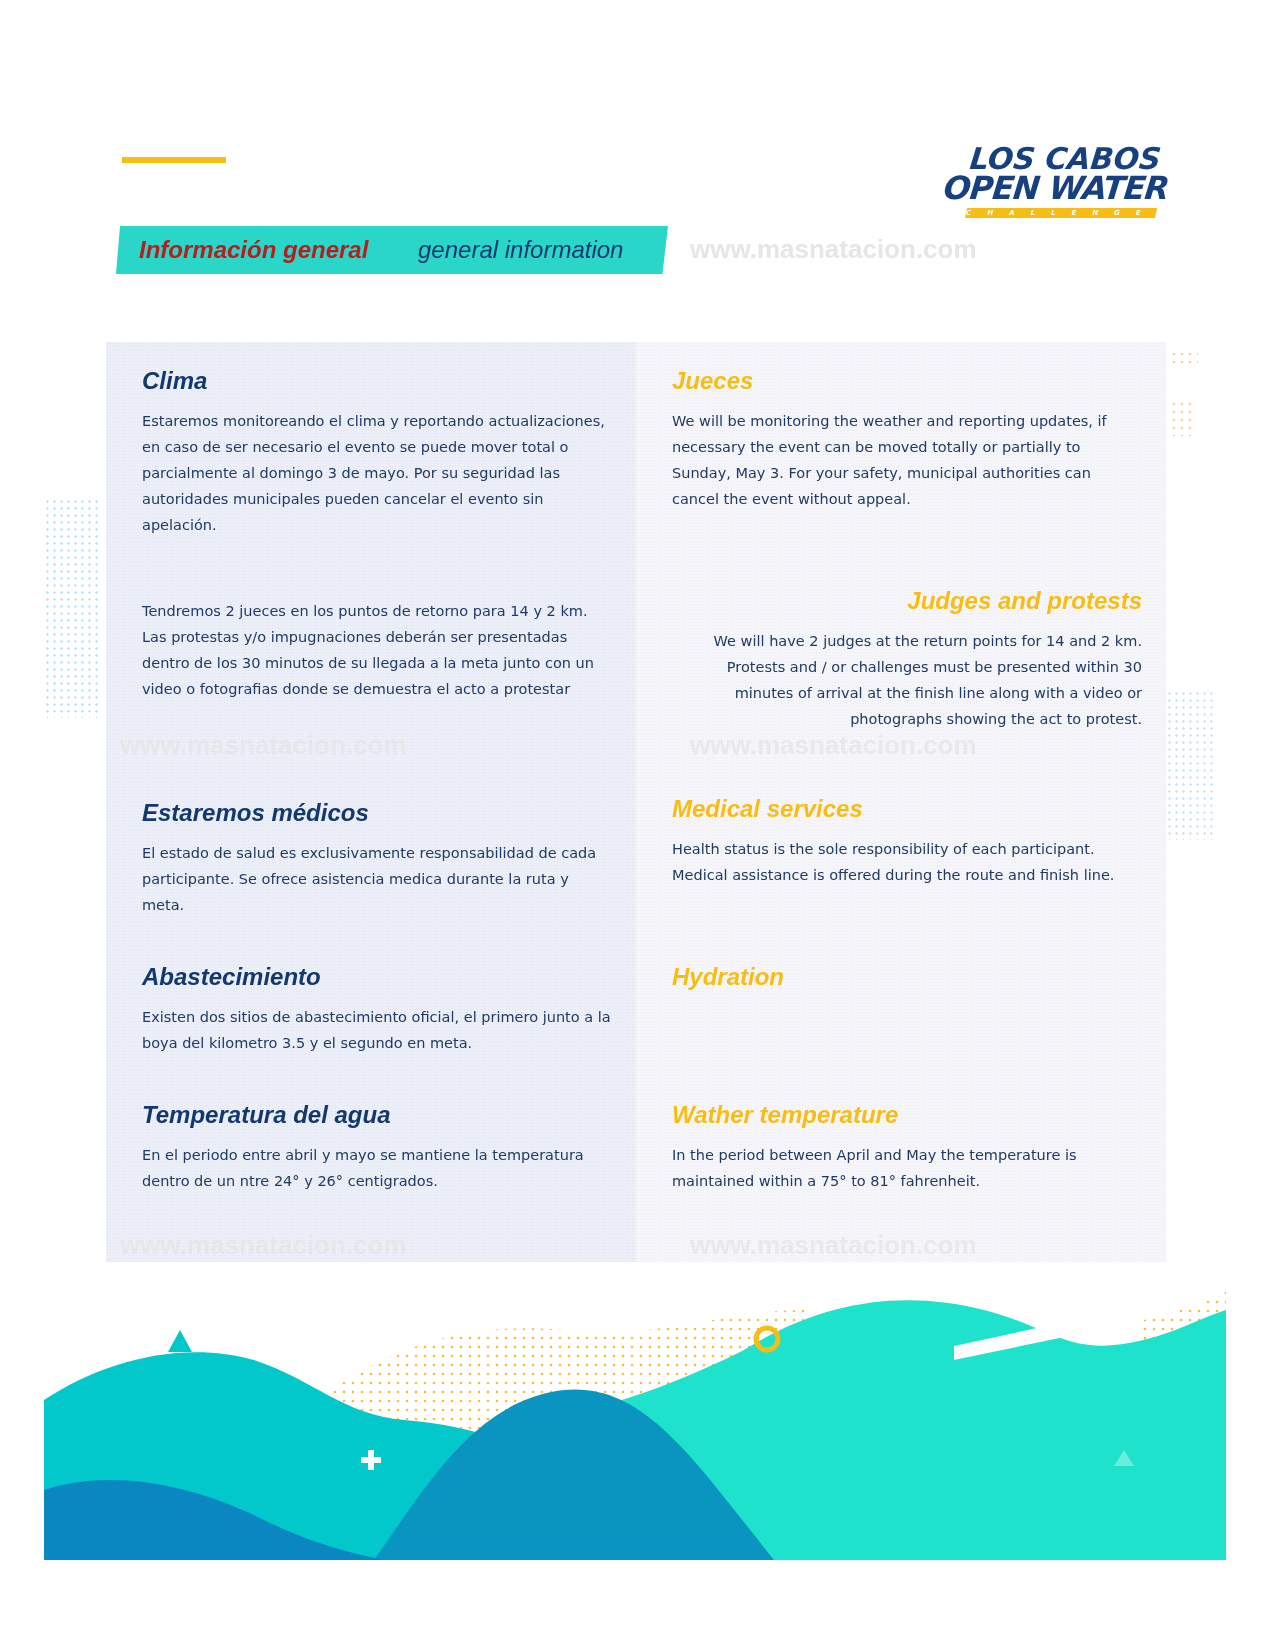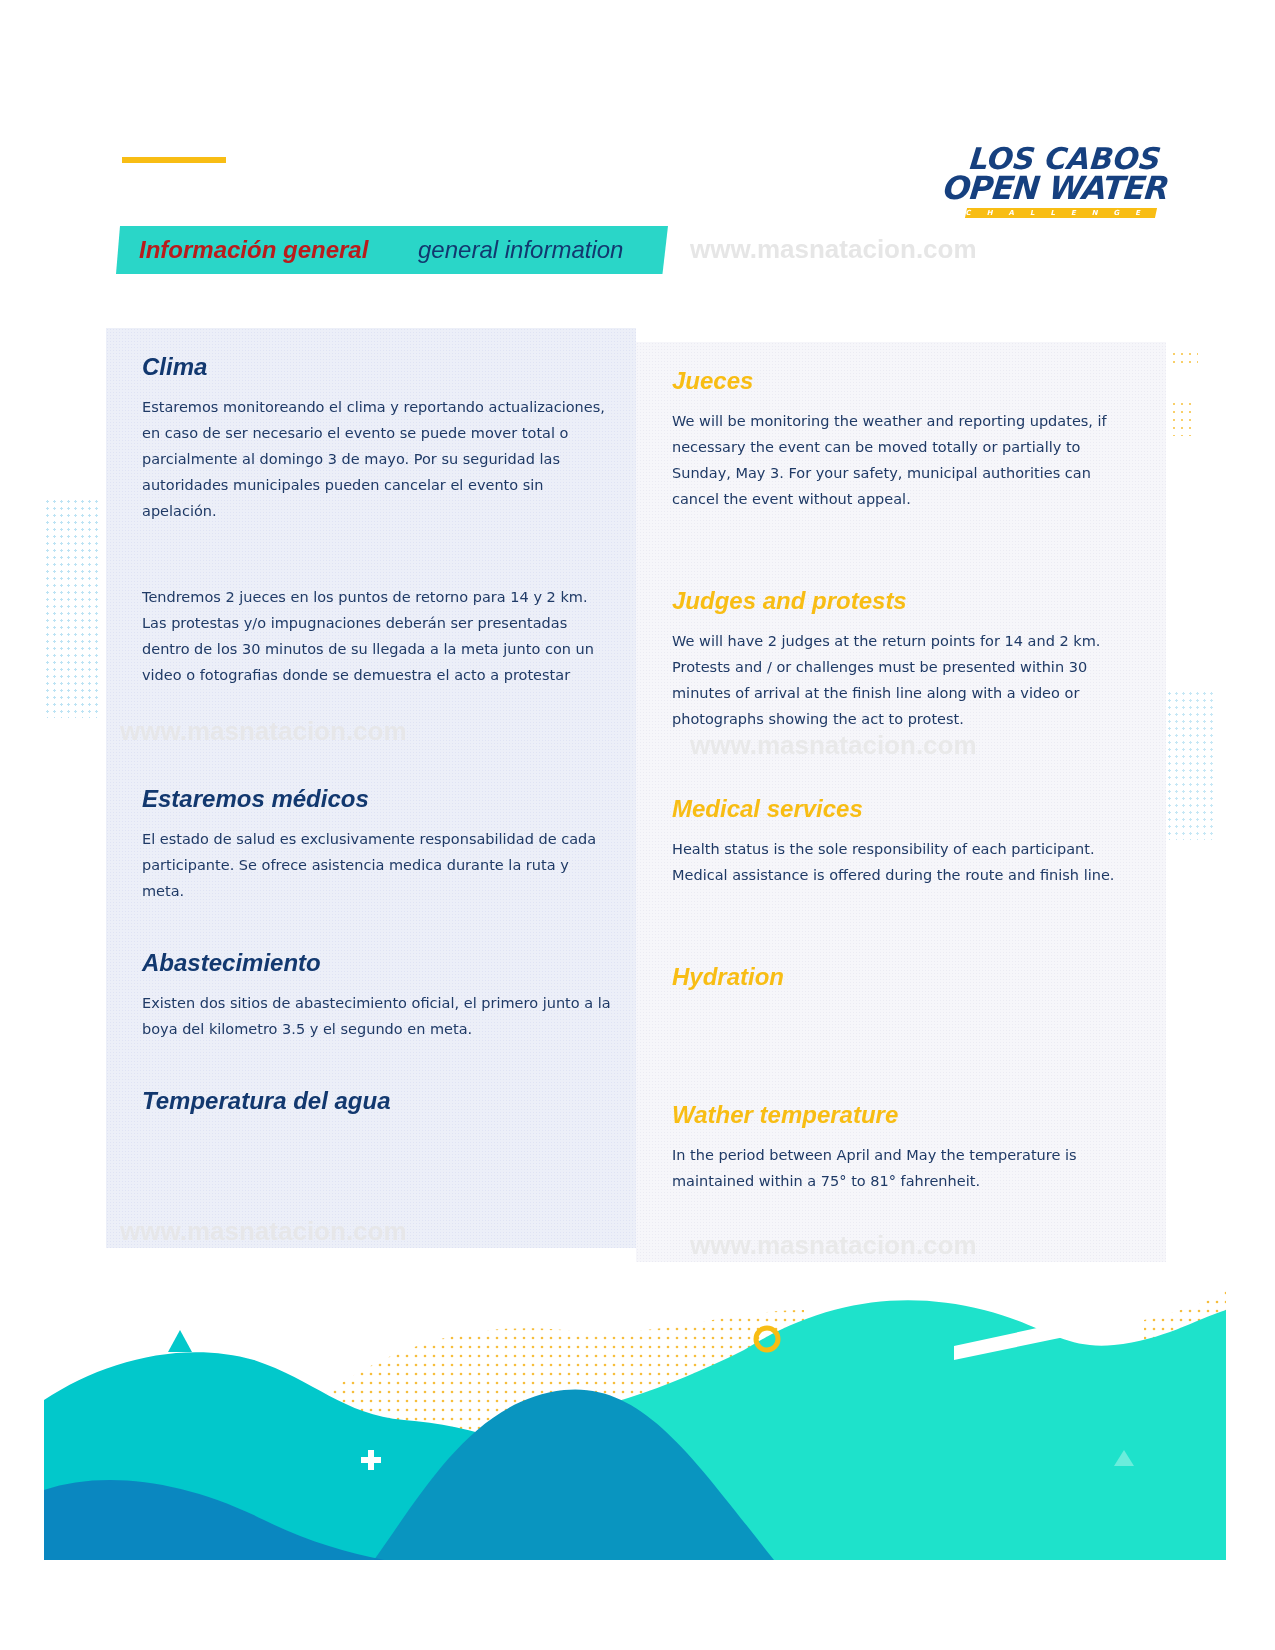--- a/index.html
+++ b/index.html
@@ -34,21 +34,21 @@
     }
     .title-band .light {
       position: absolute; left: 302px; top: 10px; font-size: 24px; font-style: italic;
       color: #12386f; font-weight: normal;
     }
     .watermark {
       position: absolute; font-size: 26px; font-weight: bold; color: #e6e6e6;
       letter-spacing: 0px; white-space: nowrap;
     }
     .col-left {
-      position: absolute; left: 106px; top: 328px; width: 530px; height: 920px;
+      position: absolute; left: 106px; top: 342px; width: 530px; height: 920px;
       background: #eceff8;
       background-image: radial-gradient(#dfe3f4 0.8px, transparent 0.8px);
       background-size: 3px 3px;
     }
     .col-right {
       position: absolute; left: 636px; top: 342px; width: 530px; height: 920px;
       background: #f6f6fa;
       background-image: radial-gradient(#ebebf3 0.8px, transparent 0.8px);
       background-size: 3px 3px;
     }
@@ -107,31 +107,32 @@
   <div class="section" style="top:456px;">
     <h2>Estaremos médicos</h2>
     <p>El estado de salud es exclusivamente responsabilidad de cada participante. Se ofrece asistencia medica durante la ruta y meta.</p>
   </div>
   <div class="section" style="top:620px;">
     <h2>Abastecimiento</h2>
     <p>Existen dos sitios de abastecimiento oficial, el primero junto a la boya del kilometro 3.5 y el segundo en meta.</p>
   </div>
   <div class="section" style="top:758px;">
     <h2>Temperatura del agua</h2>
+    <p>En el periodo entre abril y mayo se mantiene la temperatura dentro de un ntre 24° y 26° centigrados.</p>
   </div>
   <div class="watermark" style="left:14px; top:388px; opacity:0.8;">www.masnatacion.com</div>
   <div class="watermark" style="left:14px; top:888px; opacity:0.8;">www.masnatacion.com</div>
 </div>
 
 <div class="col-right">
   <div class="section" style="top:24px;">
     <h2>Jueces</h2>
     <p>We will be monitoring the weather and reporting updates, if necessary the event can be moved totally or partially to Sunday, May 3. For your safety, municipal authorities can cancel the event without appeal.</p>
   </div>
-  <div class="section" style="top:244px;">
+  <div class="section" style="top:244px;text-align:right;">
     <h2>Judges and protests</h2>
     <p>We will have 2 judges at the return points for 14 and 2 km. Protests and / or challenges must be presented within 30 minutes of arrival at the finish line along with a video or photographs showing the act to protest.</p>
   </div>
   <div class="section" style="top:452px;">
     <h2>Medical services</h2>
     <p>Health status is the sole responsibility of each participant. Medical assistance is offered during the route and finish line.</p>
   </div>
   <div class="section" style="top:620px;">
     <h2>Hydration</h2>
   </div>

